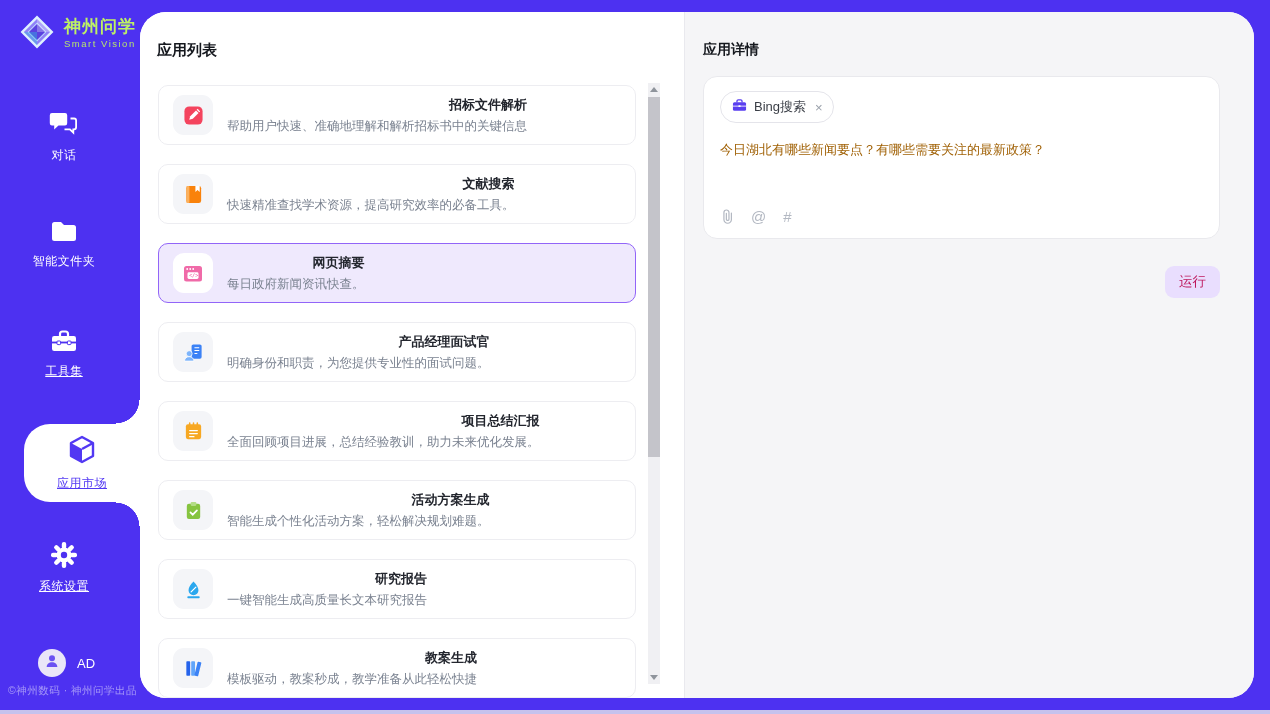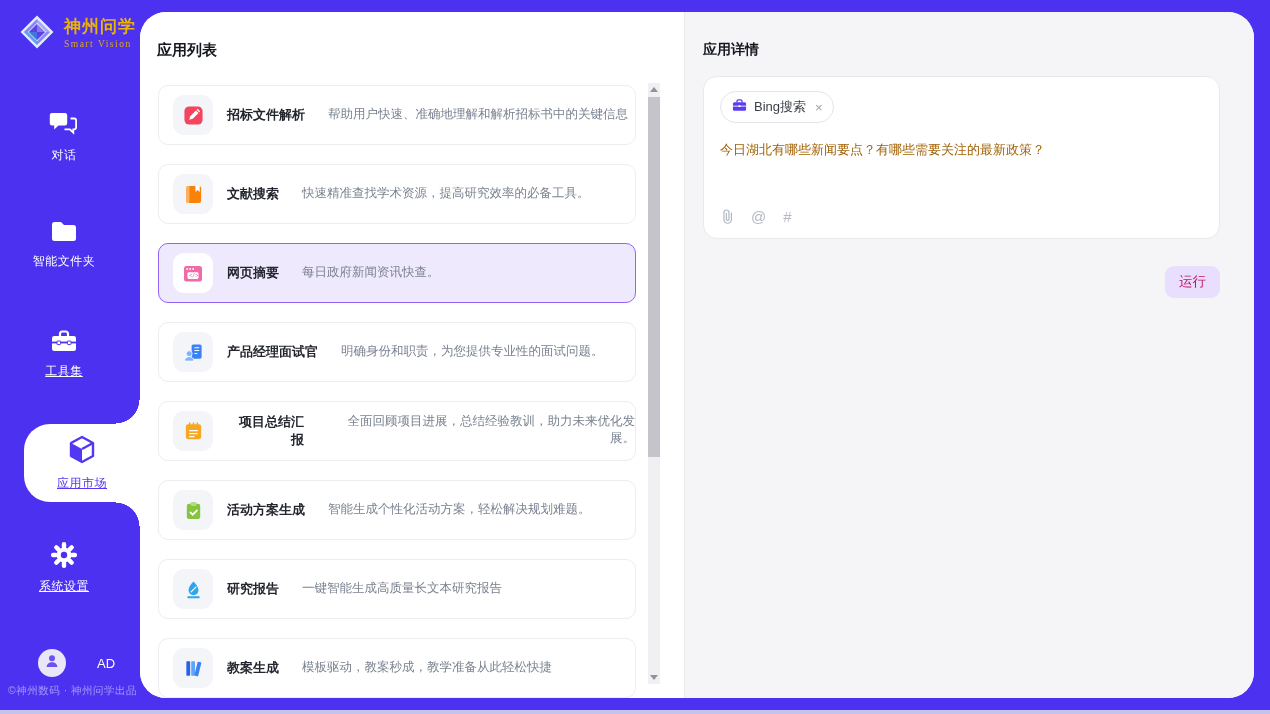--- a/index.html
+++ b/index.html
@@ -6,21 +6,21 @@
   html,body { width:1270px; height:714px; overflow:hidden; }
   body {
     font-family:"Liberation Sans","DejaVu Sans",sans-serif;
     background:#4d31f1;
     position:relative;
     color:#1d2129;
   }
   
   .sidebar { position:absolute; left:0; top:0; width:140px; height:100%; }
   .logo { position:absolute; top:13px; left:18px; display:flex; align-items:center; gap:8px; }
-  .logo-text { color:#eab308; line-height:1.1;font-family:Liberation Serif, serif; }
+  .logo-text { color:#bef264; line-height:1.1; }
   .logo-title { font-size:17px; font-weight:bold; letter-spacing:1px; }
   .logo-sub { font-size:9.5px; letter-spacing:1.5px; opacity:.92; margin-top:2px; }
   .nav-item { position:absolute; left:0; width:128px; text-align:center; color:#fff; cursor:pointer; }
   .nav-item .nav-ic { display:flex; justify-content:center; margin-bottom:7px; }
   .nav-label { font-size:12px; letter-spacing:.5px; }
   .nav-label.u { text-decoration:underline; }
   .nav-chat { top:110px; }
   .nav-folder { top:220px; }
   .nav-toolbox { top:328px; }
   .nav-settings { top:541px; }
@@ -30,37 +30,37 @@
   .bubble::before { content:''; position:absolute; right:0; top:-24px; width:24px; height:24px;
             background:radial-gradient(circle at 0 0, #4d31f1 0 23px, #fff 23.5px); }
   .bubble::after { content:''; position:absolute; right:0; bottom:-24px; width:24px; height:24px;
             background:radial-gradient(circle at 0 100%, #4d31f1 0 23px, #fff 23.5px); }
   .bubble .nav-item-active { position:relative; top:10px; width:116px; color:#5238f3; }
   .bubble .nav-label { color:#5238f3; }
   
   .user-row { position:absolute; left:38px; bottom:37px; display:flex; align-items:center; gap:11px; }
   .avatar { width:28px; height:28px; border-radius:50%; background:#e9e6f8; display:flex;
             align-items:center; justify-content:center; }
-  .user-name { color:#fff; font-size:13px;margin-left:20px; }
+  .user-name { color:#fff; font-size:13px; }
   .side-footer { position:absolute; left:8px; bottom:16px; color:rgba(255,255,255,.48);
             font-size:10.5px; letter-spacing:.5px; white-space:nowrap; }
   .bottom-strip { position:absolute; left:0; right:0; bottom:0; height:4px; background:#c6c2ed; }
   
   .main { position:absolute; left:140px; top:12px; width:1114px; height:686px; background:#fff;
           border-radius:26px; overflow:hidden; display:flex; }
   .panel-left { width:544px; position:relative; background:#fff;text-align:right; }
   .panel-title { position:absolute; top:29px; left:17px; font-size:15px; font-weight:bold; color:#15181e; }
   .card-list { position:absolute; top:73px; left:18px; width:478px; }
   .app-card { height:60px; border:1px solid #ededf1; border-radius:10px; margin-bottom:19px;
               display:flex; align-items:center; gap:14px; padding-left:14px; background:#fff; cursor:pointer; }
   .app-card.selected { background:#efe9fd; border:1px solid #9265f8; }
   .icon-box { width:40px; height:40px; border-radius:11px; background:#f4f5f8; flex:0 0 40px;
               display:flex; align-items:center; justify-content:center; }
   .app-card.selected .icon-box { background:#ffffff; }
-  .card-txt { display:flex; flex-direction:row; gap:23px; }
+  .card-txt { display:flex; flex-direction:column; gap:4px; }
   .card-title { font-size:13px; font-weight:bold; color:#23262e; }
   .card-desc { font-size:12.5px; color:#7a8290; }
   
   .scrollbar { position:absolute; left:508px; top:71px; width:12px; height:601px; background:#f0f0f3; }
   .sb-up { position:absolute; top:4px; left:2px; width:0; height:0;
            border-left:4px solid transparent; border-right:4px solid transparent; border-bottom:5px solid #8f949c; }
   .sb-down { position:absolute; bottom:4px; left:2px; width:0; height:0;
            border-left:4px solid transparent; border-right:4px solid transparent; border-top:5px solid #8f949c; }
   .sb-thumb { position:absolute; top:14px; left:0; width:12px; height:360px; background:#c4c4ca; }
   

